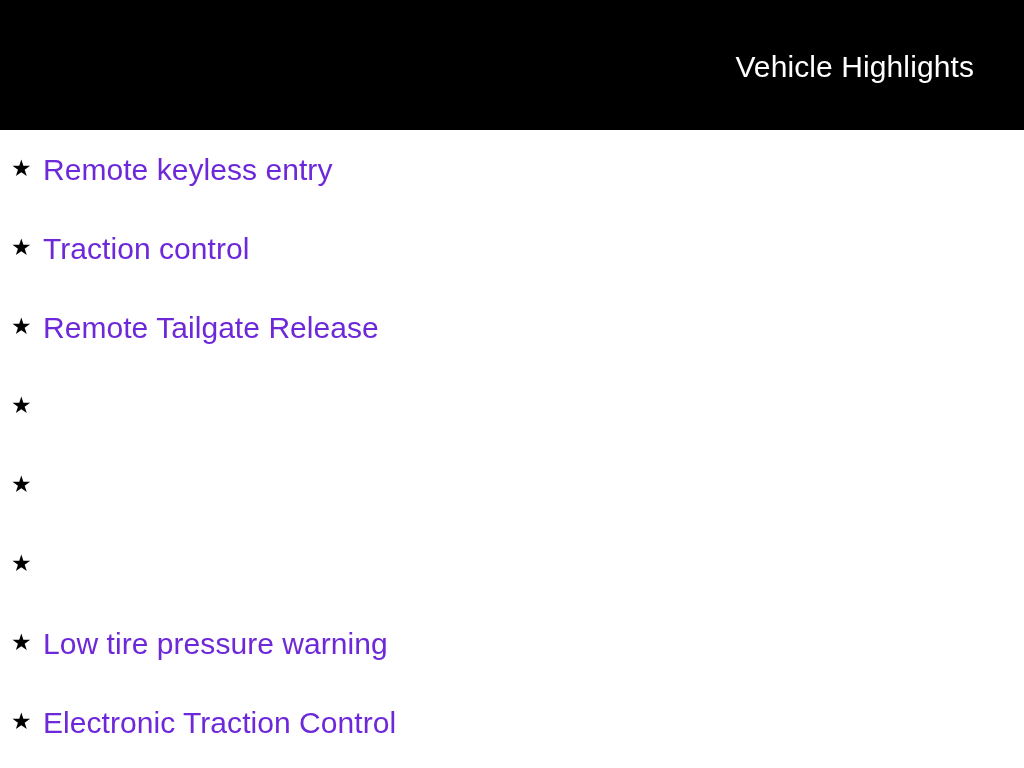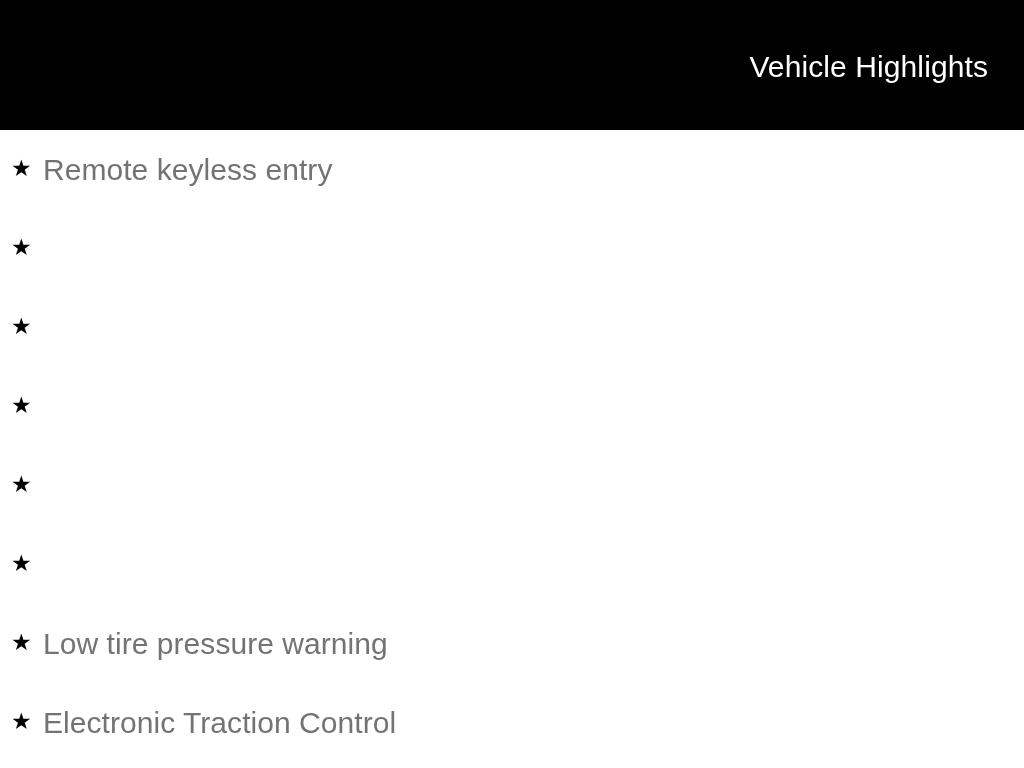--- a/index.html
+++ b/index.html
@@ -28,21 +28,21 @@
     position: absolute;
     left: 0;
     top: 0;
     width: 1024px;
     height: 130px;
     background: #000000;
     box-sizing: border-box;
   }
   .header-title {
     position: absolute;
-    right: 36px;
+    right: 50px;
     top: 50px;
     margin: 0;
     font-size: 30px;
     line-height: 34px;
     font-weight: 400;
     color: #ffffff;
     white-space: nowrap;
     text-align: right;
     letter-spacing: 0.1px;
   }
@@ -75,21 +75,21 @@
     line-height: 1;
     color: #000000;
     text-align: left;
     display: inline-block;
     transform: translateY(-1px);
   }
   .highlight-label {
     flex: 1 1 auto;
     font-size: 30px;
     line-height: 34px;
-    color: #737373;
+    color: #6d28d9;
     white-space: nowrap;
     letter-spacing: 0.05px;
   }
 </style>
 </head>
 <body>
 
 <div class="page">
 
   <div class="header-bar">
@@ -99,24 +99,26 @@
   <div class="highlights">
     <ul class="highlight-list">
 
       <li class="highlight-item">
         <span class="bullet-star">★</span>
         <span class="highlight-label">Remote keyless entry</span>
       </li>
 
       <li class="highlight-item">
         <span class="bullet-star">★</span>
+        <span class="highlight-label">Traction control</span>
       </li>
 
       <li class="highlight-item">
         <span class="bullet-star">★</span>
+        <span class="highlight-label">Remote Tailgate Release</span>
       </li>
 
       <li class="highlight-item">
         <span class="bullet-star">★</span>
       </li>
 
       <li class="highlight-item">
         <span class="bullet-star">★</span>
       </li>
 

